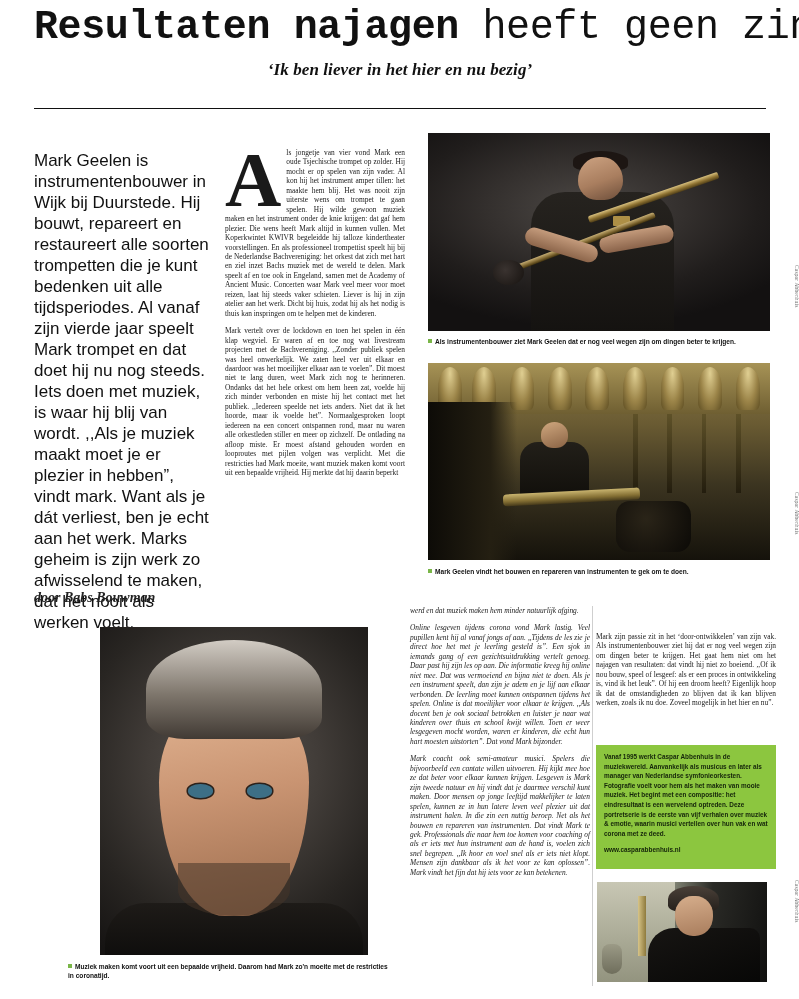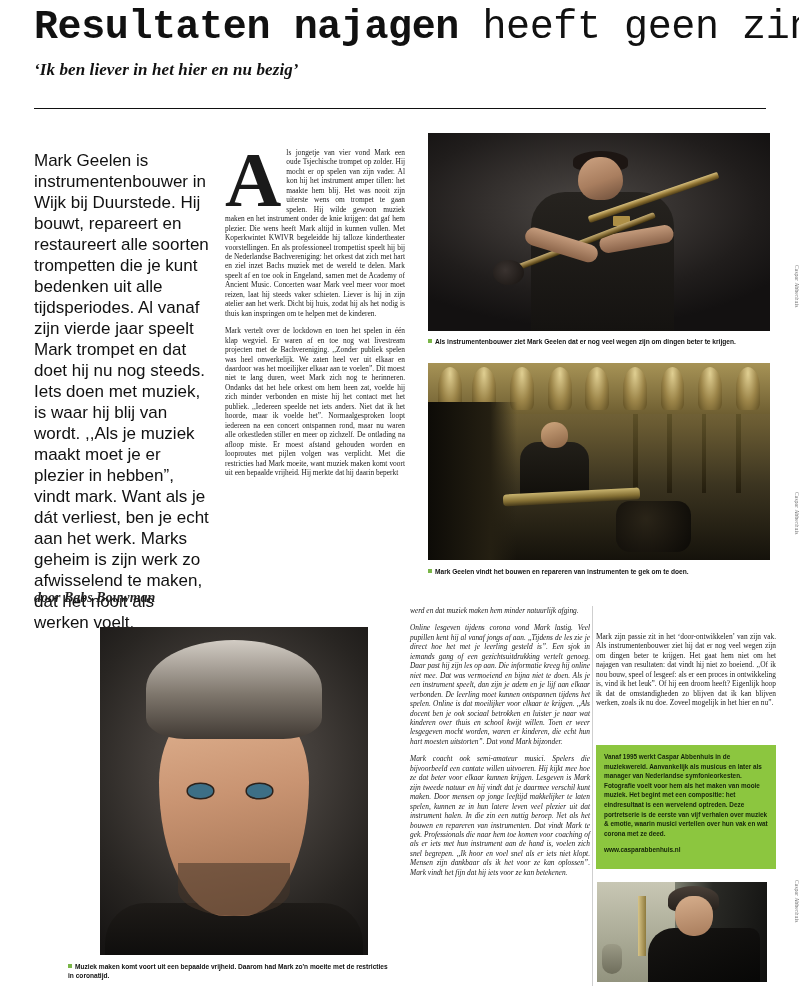--- a/index.html
+++ b/index.html
@@ -17,21 +17,21 @@
   .masthead{position:absolute;left:34px;top:6px;width:732px;}
   .headline{
     font-family:Liberation Mono, monospace;
     font-size:40px;line-height:44px;
     text-align:right;white-space:nowrap;
     letter-spacing:-0.4px;
   }
   .headline .bold{font-weight:700;}
   .headline .light{font-weight:400;}
   .subhead{
-    font-style:italic;font-weight:700;
+    text-align:center;font-style:italic;font-weight:700;
     font-size:17px;margin-top:10px;letter-spacing:.1px;
   }
   .rule-top{position:absolute;left:34px;top:108px;width:732px;height:1px;background:#111;}
 
   
   .col{position:absolute;box-sizing:border-box;}
   .intro{
     left:34px;top:150px;width:178px;
     font-size:17px;line-height:21px;
     font-family:Liberation Sans, sans-serif;

